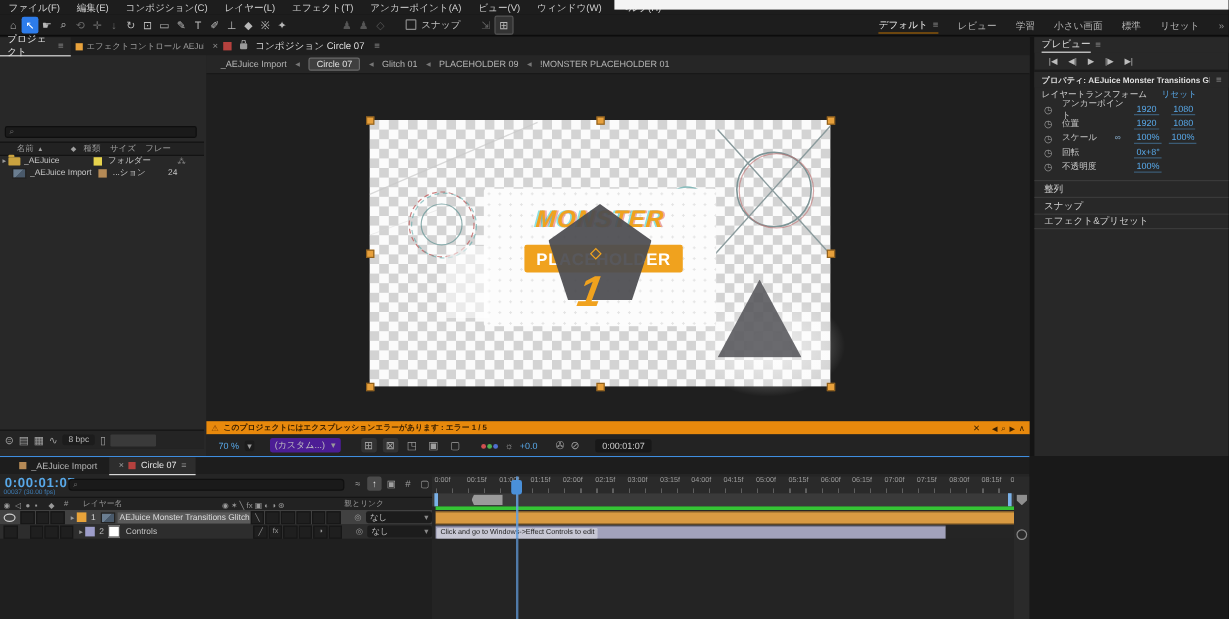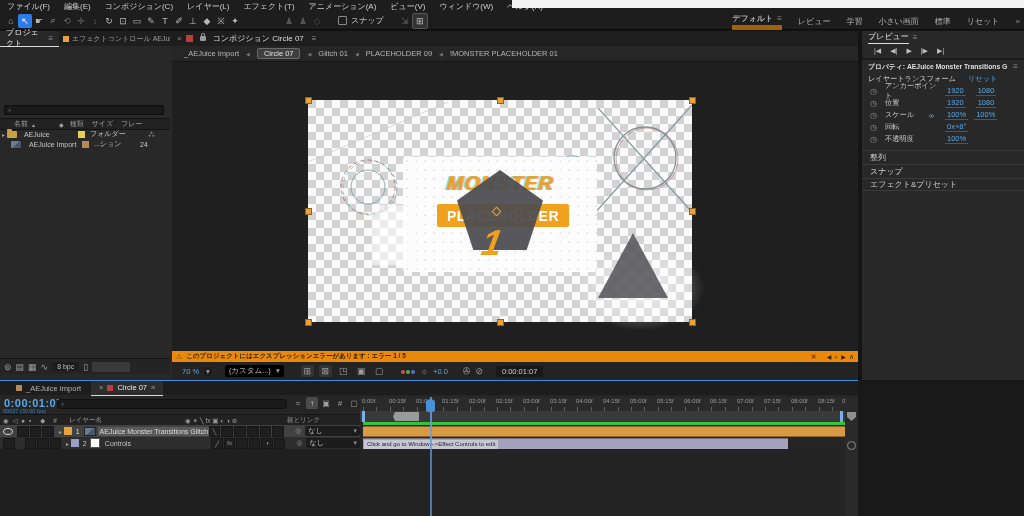--- a/index.html
+++ b/index.html
@@ -37,21 +37,21 @@
 <body>
 
 <div id="app">
 
   <div class="abs" style="left:0;top:0;width:1024px;height:12px;background:#1d1d1d;display:flex;align-items:center;font-size:8px;color:#cfcfcf">
     <span style="padding:0 7px">ファイル(F)</span>
     <span style="padding:12px 7px">編集(E)</span>
     <span style="padding:0 7px">コンポジション(C)</span>
     <span style="padding:0 7px">レイヤー(L)</span>
     <span style="padding:0 7px">エフェクト(T)</span>
-    <span style="padding:0 7px">アニメーション(A)</span>
+    <span style="padding:0 7px">アンカーポイント(A)</span>
     <span style="padding:0 7px">ビュー(V)</span>
     <span style="padding:0 7px">ウィンドウ(W)</span>
     <span style="padding:0 7px">ヘルプ(H)</span>
   </div>
   <div class="abs" style="left:512px;top:0;width:512px;height:8px;background:#f4f4f4"></div>
 
   <div class="abs row" style="left:0;top:12px;width:1024px;height:18px;background:#1d1d1d;border-bottom:1px solid #0c0c0c;padding-left:4px;box-sizing:border-box">
     <span class="i toolbtn">⌂</span>
     <span class="i toolbtn" style="background:#2d7ceb;color:#fff">↖</span>
     <span class="i toolbtn">☛</span>
@@ -72,21 +72,21 @@
     <span class="i toolbtn" style="margin-left:40px;color:#555">♟</span>
     <span class="i toolbtn" style="color:#555">♟</span>
     <span class="i toolbtn" style="color:#555">◇</span>
     <span style="width:7px;height:7px;border:1px solid #8a8a8a;margin-left:14px;border-radius:1px"></span>
     <span style="margin-left:4px;font-size:8px;color:#c0c0c0">スナップ</span>
     <span class="i toolbtn" style="margin-left:14px;color:#666">⇲</span>
     <span class="i toolbtn" style="background:#333;border:1px solid #555">⊞</span>
   </div>
 
   <div class="abs row" style="left:700px;top:14px;width:320px;height:14px;justify-content:flex-end;gap:16px;font-size:8px;color:#b5b5b5;padding-right:6px">
-    <span class="row" style="color:#efefef;border-bottom:5px solid #a16207;padding-bottom:1px">
+    <span class="row" style="color:#efefef;border-bottom:1px solid #a16207;padding-bottom:1px">
       <span>デフォルト</span>
       <span class="menuglyph">≡</span>
     </span>
     <span>レビュー</span>
     <span>学習</span>
     <span>小さい画面</span>
     <span>標準</span>
     <span>リセット</span>
     <span style="color:#8a8a8a">»</span>
   </div>
@@ -215,21 +215,21 @@
         <span style="font-size:6px;color:#3a2000;margin-right:3px">◀</span>
         <span style="font-size:7px;color:#3a2000;margin-right:3px">⌕</span>
         <span style="font-size:6px;color:#3a2000;margin-right:3px">▶</span>
         <span style="font-size:7px;color:#3a2000">∧</span>
       </span>
     </div>
 
     <div class="abs row" style="left:0;top:331px;width:686px;height:18px;background:#232323;gap:5px;padding-left:10px;box-sizing:border-box;font-size:7.5px">
       <span class="blue">70 %</span>
       <span style="color:#9a9a9a;background:#1c1c1c;border-radius:2px;padding:0 2px">▾</span>
-      <span style="background:#000000;border-radius:2px;padding:1px 4px;color:#c2c2c2;margin-left:8px">
+      <span style="background:#4c1d95;border-radius:2px;padding:1px 4px;color:#c2c2c2;margin-left:8px">
         <span>(カスタム...)</span>
         <span style="color:#9a9a9a;margin-left:3px">▾</span>
       </span>
       <span class="i" style="margin-left:12px;font-size:9px;background:#333;border-radius:2px;width:13px;height:12px">⊞</span>
       <span class="i" style="font-size:9px;background:#333;border-radius:2px;width:13px;height:12px">⊠</span>
       <span class="i" style="font-size:9px;width:13px;height:12px">◳</span>
       <span class="i" style="font-size:9px;width:13px;height:12px">▣</span>
       <span class="i" style="font-size:9px;width:13px;height:12px">▢</span>
       <span class="dots3" style="margin-left:10px"><i style="background:#d05050"></i><i style="background:#50b050"></i><i style="background:#5070d0"></i></span>
       <span class="i" style="font-size:8px">☼</span>

